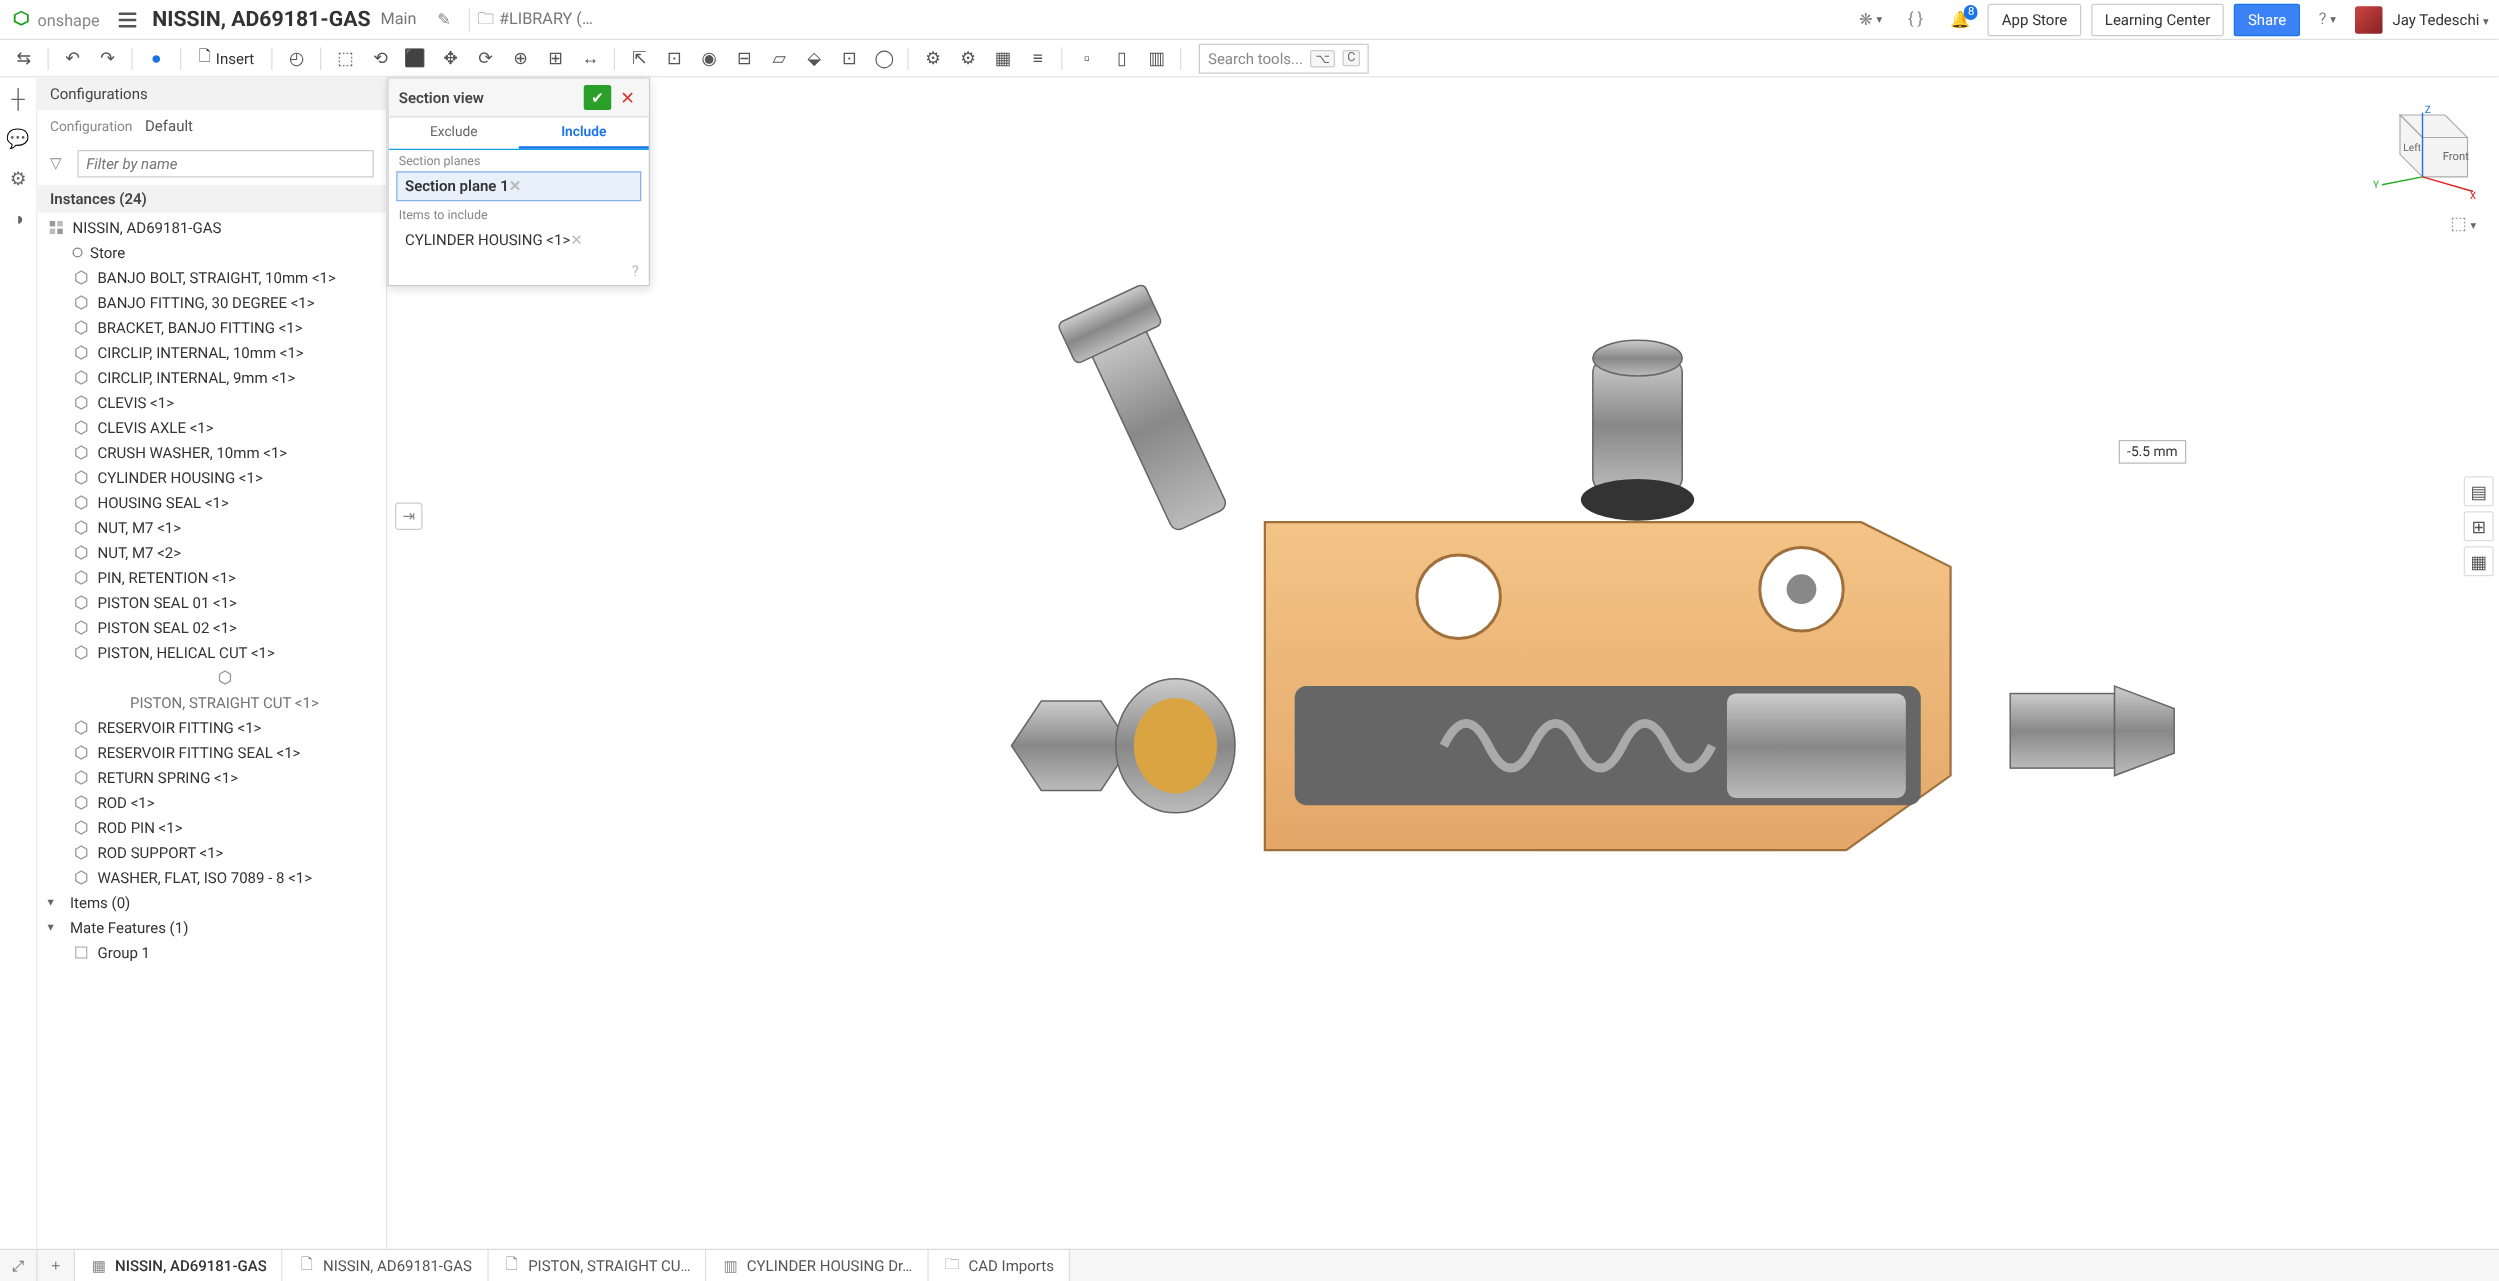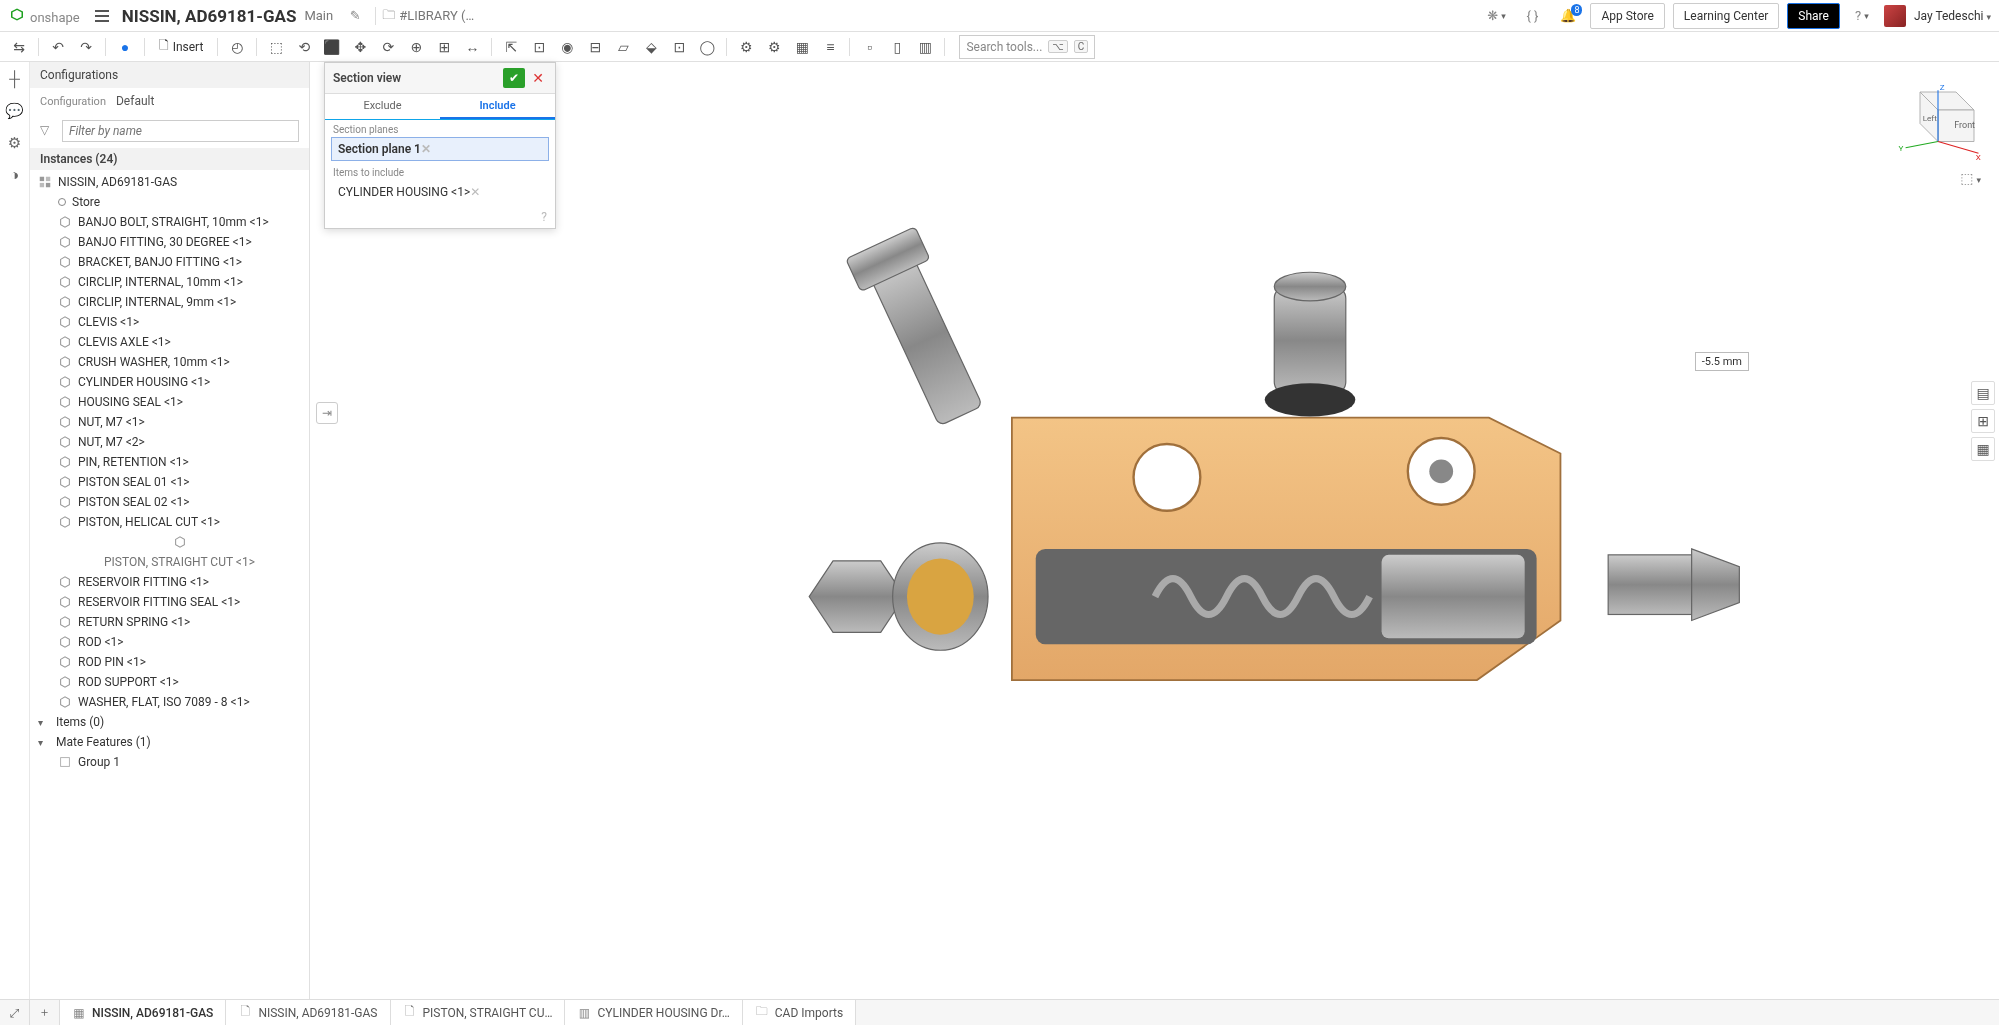--- a/index.html
+++ b/index.html
@@ -12,21 +12,21 @@
 .logo-text { color: #888; font-size: 13px; }
 .hamburger { width: 24px; height: 24px; display: flex; flex-direction: column; justify-content: center; align-items: center; gap: 3px; margin-right: 8px; cursor: pointer; }
 .hamburger span { width: 14px; height: 2px; background: #555; }
 .doc-title { font-weight: 700; font-size: 17px; color: #333; margin-right: 8px; }
 .doc-branch { font-size: 13px; color: #777; margin-right: 8px; }
 .top-icon { width: 20px; height: 20px; display: inline-flex; align-items: center; justify-content: center; color: #888; margin: 0 4px; cursor: pointer; }
 .top-sep { width: 1px; height: 18px; background: #ddd; margin: 0 6px; }
 .folder-crumb { display: flex; align-items: center; color: #777; font-size: 13px; gap: 4px; }
 .top-right { margin-left: auto; display: flex; align-items: center; gap: 8px; }
 .btn-flat { height: 26px; padding: 0 10px; border: 1px solid #ccc; background: #fff; font-size: 12px; color: #333; display: inline-flex; align-items: center; cursor: pointer; border-radius: 2px; }
-.btn-primary { background: #000000; color: #fff; border-color: #1a73e8; }
+.btn-primary { background: #3b82f6; color: #fff; border-color: #1a73e8; }
 .notif { position: relative; }
 .notif-badge { position: absolute; top: -2px; right: -4px; background: #1a73e8; color: #fff; font-size: 9px; padding: 1px 3px; border-radius: 6px; }
 .avatar { width: 22px; height: 22px; border-radius: 2px; background: linear-gradient(135deg,#c44,#822); }
 .user-name { font-size: 12px; color: #333; }
 .caret-down::after { content: "▾"; font-size: 9px; margin-left: 3px; color: #666; }
 
 
 .toolbar { height: 30px; display: flex; align-items: center; padding: 0 6px; border-bottom: 1px solid #e0e0e0; gap: 2px; }
 .tool-btn { width: 26px; height: 26px; display: inline-flex; align-items: center; justify-content: center; color: #555; cursor: pointer; font-size: 14px; }
 .tool-btn.active { color: #1a73e8; }
@@ -52,21 +52,21 @@
 .tree-item { display: flex; align-items: center; padding: 3px 8px; gap: 6px; color: #333; cursor: pointer; font-size: 12px; }
 .tree-item.assembly { font-weight: 400; }
 .tree-item .item-icon { width: 14px; height: 14px; flex-shrink: 0; }
 .tree-item.indent1 { padding-left: 28px; }
 .tree-item.greyed { color: #737373; flex-direction: column; }
 .origin-dot { width: 8px; height: 8px; border: 1px solid #888; border-radius: 50%; }
 .expander { width: 12px; color: #666; font-size: 10px; }
 .part-icon-svg { width: 14px; height: 14px; fill: none; stroke: #999; stroke-width: 1.2; }
 
 
-.section-popup { position: absolute; left: 324px; top: 62px; width: 232px; background: #fff; border: 1px solid #ccc; box-shadow: 0 2px 8px rgba(0,0,0,0.15); font-size: 12px; z-index: 10; }
+.section-popup { position: absolute; left: 310px; top: 62px; width: 210px; background: #fff; border: 1px solid #ccc; box-shadow: 0 2px 8px rgba(0,0,0,0.15); font-size: 12px; z-index: 10; }
 .popup-hdr { display: flex; align-items: center; justify-content: space-between; padding: 5px 8px; background: #f6f6f6; border-bottom: 1px solid #ddd; }
 .popup-title { font-weight: 600; color: #444; font-size: 12px; }
 .popup-actions { display: flex; gap: 4px; }
 .popup-ok { width: 22px; height: 20px; background: #2aa02a; color: #fff; display: flex; align-items: center; justify-content: center; border-radius: 2px; cursor: pointer; font-size: 12px; }
 .popup-close { width: 18px; height: 20px; color: #d33; display: flex; align-items: center; justify-content: center; cursor: pointer; font-size: 14px; }
 .popup-tabs { display: flex; border-bottom: 1px solid #0ea5e9; }
 .popup-tab { flex: 1; text-align: center; padding: 5px 0; font-size: 11px; color: #666; cursor: pointer; }
 .popup-tab.active { color: #1a73e8; border-bottom: 2px solid #1a73e8; font-weight: 600; }
 .popup-field-label { font-size: 10px; color: #888; padding: 4px 8px 0; }
 .popup-field { margin: 2px 6px; padding: 4px 6px; border: 1px solid #8cb0e8; background: #e8f0fc; display: flex; justify-content: flex-start; align-items: center; font-weight: 600; color: #333; font-size: 12px; }

